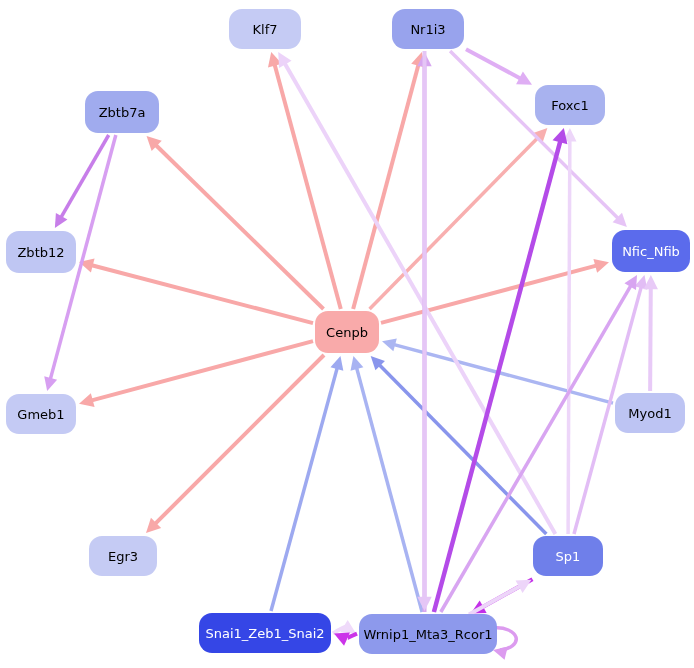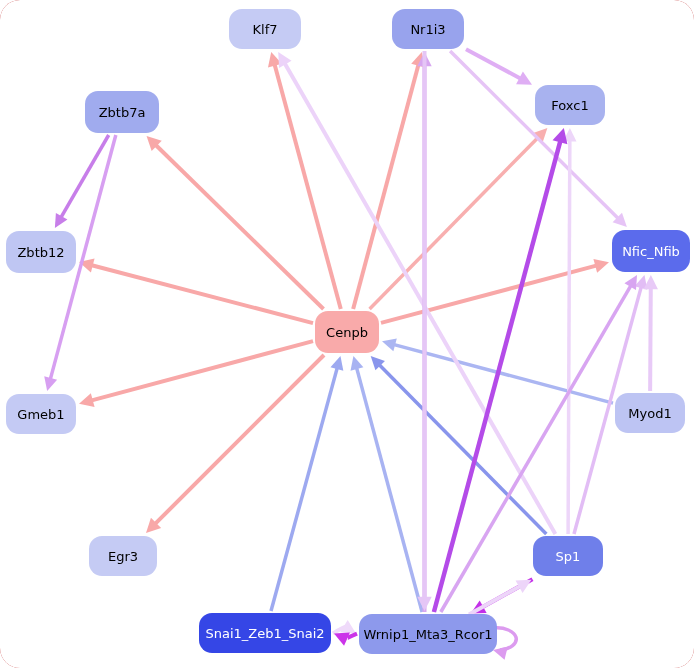--- a/index.html
+++ b/index.html
@@ -1,17 +1,17 @@
 <!DOCTYPE html>
 <html><head>
 <meta charset="utf-8">
 <style>
   html,body{margin:0;padding:0;background:#ffffff;}
   body{font-family:"DejaVu Sans","Liberation Sans",sans-serif;}
-  #stage{position:relative;width:694px;height:668px;background:#b91c1c;overflow:hidden;border-radius:20px;}
+  #stage{position:relative;width:694px;height:668px;background:#b91c1c;overflow:hidden;}
   svg{display:block;}
   .node-label{font-size:13px;pointer-events:none;}
 </style>
 </head>
 <body>
 
 <div id="stage">
     <svg width="694" height="668" viewBox="0 0 694 668" style="background: rgb(255, 255, 255);">
       <g>
         <g>

